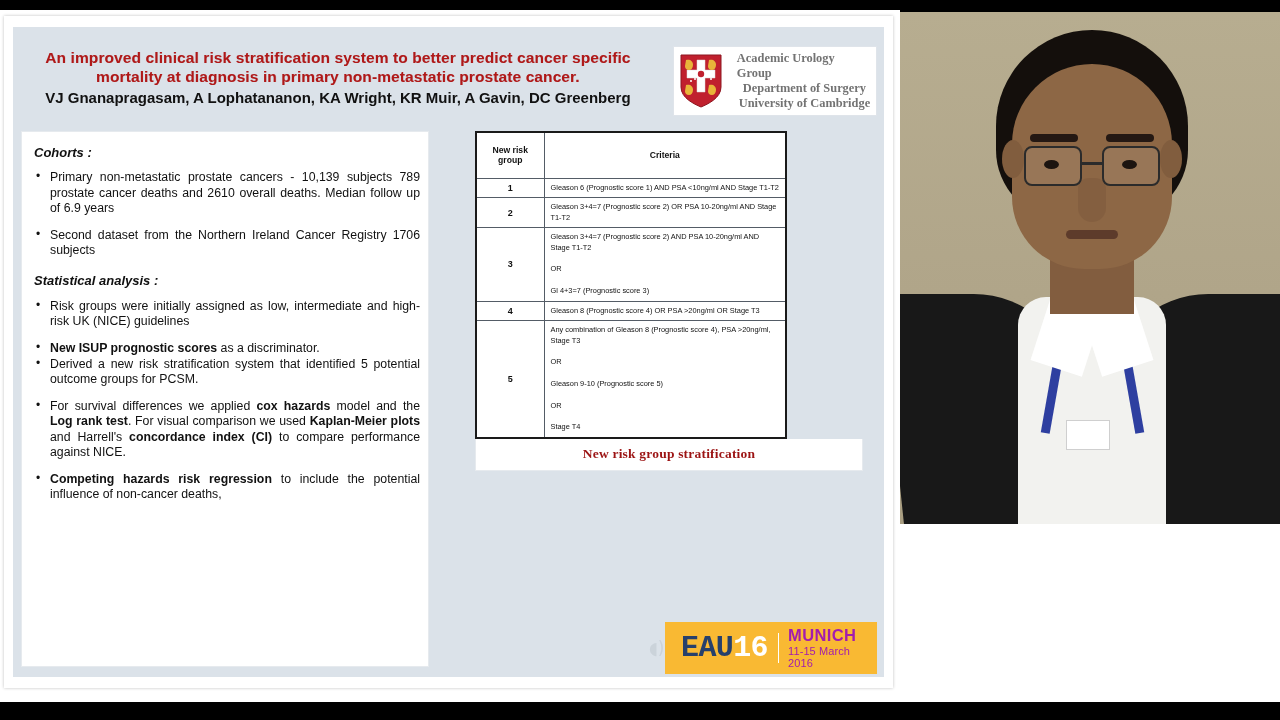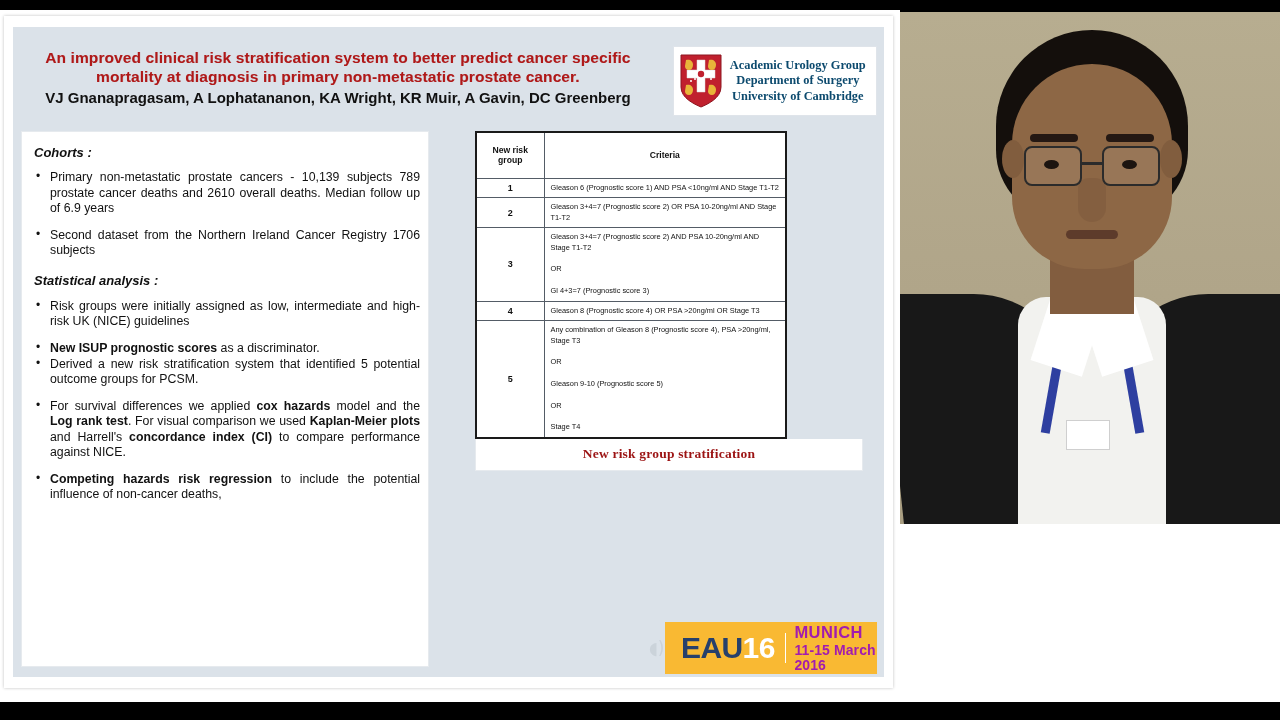--- a/index.html
+++ b/index.html
@@ -50,22 +50,22 @@
     margin-top:4px;
   }
   .hdr-logo {
     margin-left:18px; width:206px; height:70px; background:#ffffff;
     border:1px solid #dfe4ea;
     display:flex; align-items:center; padding:4px 4px 4px 6px;
   }
   .crest { width:42px; height:54px; flex:0 0 42px; position:relative; }
   .crest svg { display:block; }
   .logo-lines {
-    margin-left:8px; font-family:"Liberation Serif", serif;
-    font-size:12.4px; line-height:15.2px; font-weight:bold; color:#0c4a6e;
+    margin-left:15px; font-family:"Liberation Serif", serif;
+    font-size:12.4px; line-height:15.2px; font-weight:bold; color:#737373;
   }
   .logo-lines div:nth-child(2),
   .logo-lines div:nth-child(3) { text-align:center; }
 
   
   #text-card {
     position:absolute; left:8px; top:104px; width:408px; height:536px;
     background:#ffffff; border:1px solid #e6eaee;
     padding:10px 8px 6px 12px;
     font-size:12.3px; line-height:15.4px; color:#111;
@@ -112,28 +112,28 @@
     padding:7px 0 8px 0; letter-spacing:.2px;
   }
 
   
   #eau {
     position:absolute; left:652px; top:595px; width:212px; height:52px;
     background:#f9b933; display:flex; align-items:center; padding-left:16px;
   }
   #eau .eau-main {
     font-weight:bold; font-size:30px; letter-spacing:-.6px;
-    font-family:Liberation Sans, sans-serif;
+    font-family:Liberation Mono, monospace;
   }
   #eau .eau-e { color:#27406b; }
   #eau .eau-16 { color:#ffffff; }
   #eau .eau-sep { width:1px; height:30px; background:#ffffff; margin:0 9px 0 10px; }
   #eau .eau-right { color:#a21caf; line-height:1.05; }
   #eau .eau-city { font-weight:bold; font-size:16.5px; letter-spacing:.4px; }
-  #eau .eau-date { font-size:14px; font-weight:bold; letter-spacing:.1px; margin-top:2px; }
+  #eau .eau-date { font-size:11px; font-weight:normal; letter-spacing:.1px; margin-top:2px; }
   #watermark {
     position:absolute; left:634px; top:608px; width:26px; height:26px;
     color:#c6ced6; font-size:17px; line-height:26px; text-align:center;
     font-family:"DejaVu Sans", sans-serif; opacity:.75;
   }
 
   
   #video-pane { position:absolute; left:900px; top:0; width:380px; height:720px; background:#ffffff; }
   #video-black-top { position:absolute; left:0; top:0; width:380px; height:12px; background:#000; }
   #video {

